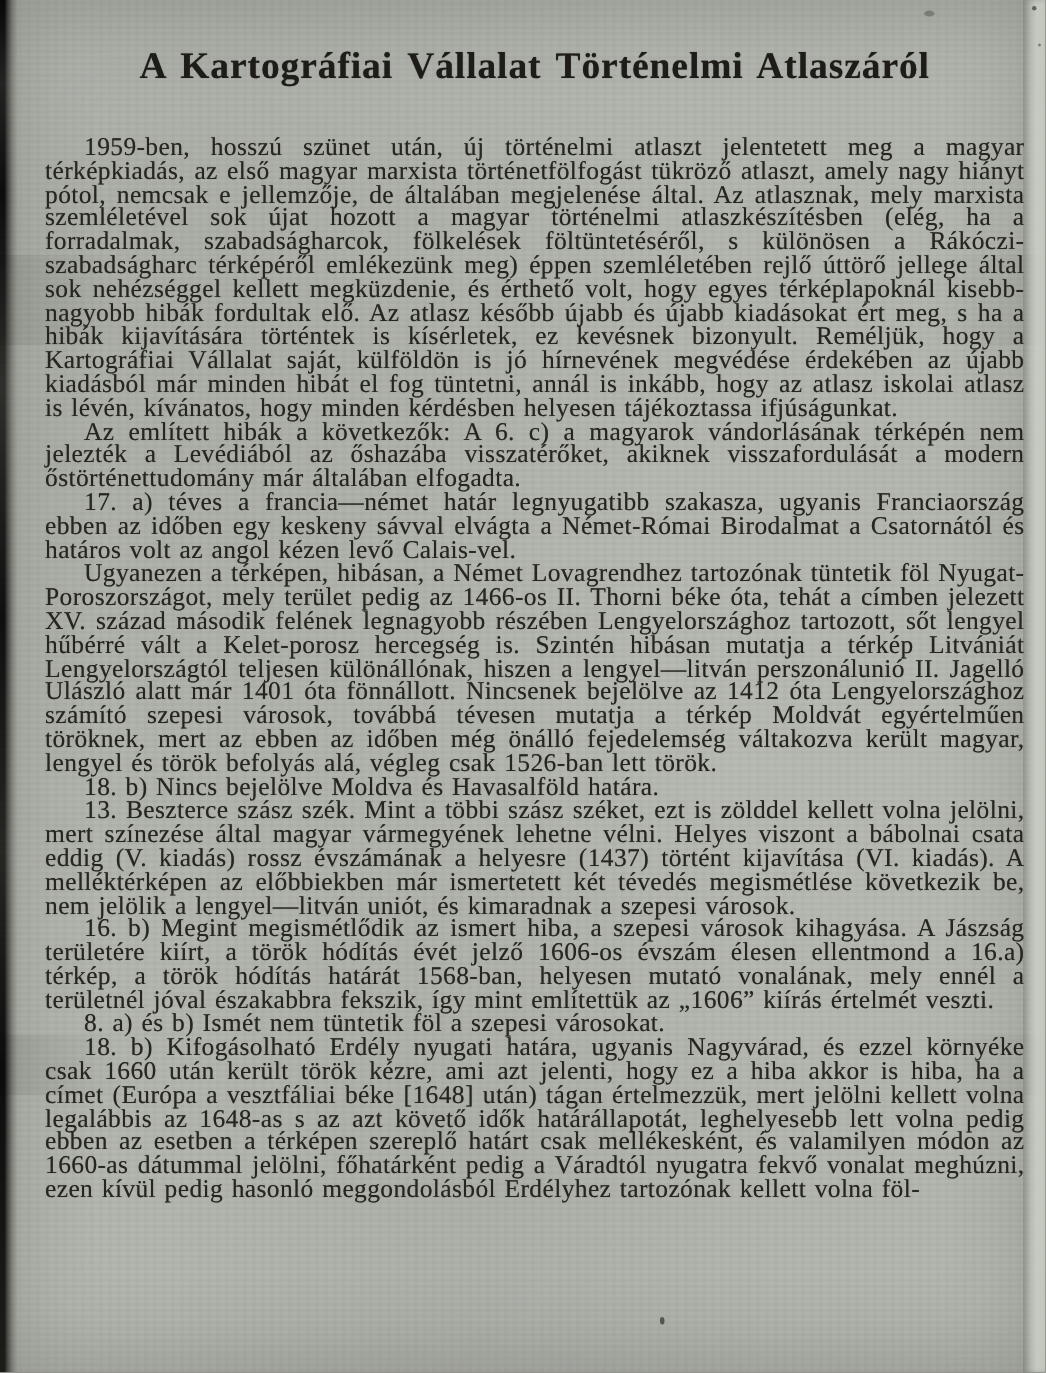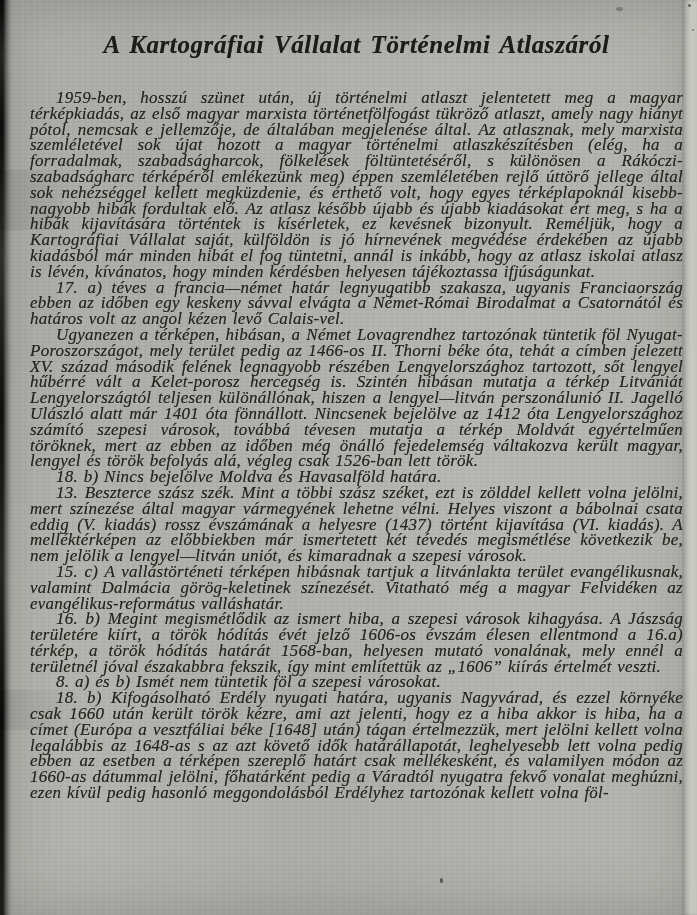--- a/index.html
+++ b/index.html
@@ -39,21 +39,20 @@
     right: 0; top: 0;
     width: 15px; height: 100%;
     background: linear-gradient(90deg, transparent 0, rgba(202,205,196,0.35) 25%, rgba(206,209,200,0.85) 60%, #c3c6bd 100%);
     box-shadow: inset 2px 0 3px rgba(70,72,66,0.25);
   }
   .content {
     position: absolute;
     left: 30px;
     right: 14px;
     top: 0;
-    font-style: italic;
   }
   .title {
     margin: 31px 0 0 0;
     text-align: center;
     font-size: 25px;
     font-weight: bold;
     letter-spacing: 0.6px;
     word-spacing: 3px;
     color: #1d1c18;
     text-shadow: 0 0 0.6px rgba(29,28,24,0.6);
@@ -93,25 +92,25 @@
 <div class="page">
 
   <div class="streak t1"></div>
   <div class="streak t2"></div>
 
   <div class="content">
     <h1 class="title">A Kartográfiai Vállalat Történelmi Atlaszáról</h1>
 
     <div class="body-text">
       <p class="para">1959-ben, hosszú szünet után, új történelmi atlaszt jelentetett meg a magyar térképkiadás, az első magyar marxista történetfölfogást tükröző atlaszt, amely nagy hiányt pótol, nemcsak e jellemzője, de általában megjelenése által. Az atlasznak, mely marxista szemléletével sok újat hozott a magyar történelmi atlaszkészítésben (elég, ha a forradalmak, szabadságharcok, fölkelések föltüntetéséről, s különösen a Rákóczi-szabadságharc térképéről emlékezünk meg) éppen szemléletében rejlő úttörő jellege által sok nehézséggel kellett megküzdenie, és érthető volt, hogy egyes térképlapoknál kisebb-nagyobb hibák fordultak elő. Az atlasz később újabb és újabb kiadásokat ért meg, s ha a hibák kijavítására történtek is kísérletek, ez kevésnek bizonyult. Reméljük, hogy a Kartográfiai Vállalat saját, külföldön is jó hírnevének megvédése érdekében az újabb kiadásból már minden hibát el fog tüntetni, annál is inkább, hogy az atlasz iskolai atlasz is lévén, kívánatos, hogy minden kérdésben helyesen tájékoztassa ifjúságunkat.</p>
+      <p class="para">Az említett hibák a következők: A 6. c) a magyarok vándorlásának térképén nem jelezték a Levédiából az őshazába visszatérőket, akiknek visszafordulását a modern őstörténettudomány már általában elfogadta.</p>
       <p class="para">17. a) téves a francia—német határ legnyugatibb szakasza, ugyanis Franciaország ebben az időben egy keskeny sávval elvágta a Német-Római Birodalmat a Csatornától és határos volt az angol kézen levő Calais-vel.</p>
       <p class="para">Ugyanezen a térképen, hibásan, a Német Lovagrendhez tartozónak tüntetik föl Nyugat-Poroszországot, mely terület pedig az 1466-os II. Thorni béke óta, tehát a címben jelezett XV. század második felének legnagyobb részében Lengyelországhoz tartozott, sőt lengyel hűbérré vált a Kelet-porosz hercegség is. Szintén hibásan mutatja a térkép Litvániát Lengyelországtól teljesen különállónak, hiszen a lengyel—litván perszonálunió II. Jagelló Ulászló alatt már 1401 óta fönnállott. Nincsenek bejelölve az 1412 óta Lengyelországhoz számító szepesi városok, továbbá tévesen mutatja a térkép Moldvát egyértelműen töröknek, mert az ebben az időben még önálló fejedelemség váltakozva került magyar, lengyel és török befolyás alá, végleg csak 1526-ban lett török.</p>
       <p class="para">18. b) Nincs bejelölve Moldva és Havasalföld határa.</p>
       <p class="para">13. Beszterce szász szék. Mint a többi szász széket, ezt is zölddel kellett volna jelölni, mert színezése által magyar vármegyének lehetne vélni. Helyes viszont a bábolnai csata eddig (V. kiadás) rossz évszámának a helyesre (1437) történt kijavítása (VI. kiadás). A melléktérképen az előbbiekben már ismertetett két tévedés megismétlése következik be, nem jelölik a lengyel—litván uniót, és kimaradnak a szepesi városok.</p>
-      <p class="para">15. c) A vallástörténeti térképen hibásnak tartjuk a litvánlakta terület evangélikusnak, valamint Dalmácia görög-keletinek színezését. Vitatható még a magyar Felvidéken az evangélikus-református valláshatár.</p>
       <p class="para">16. b) Megint megismétlődik az ismert hiba, a szepesi városok kihagyása. A Jászság területére kiírt, a török hódítás évét jelző 1606-os évszám élesen ellentmond a 16.a) térkép, a török hódítás határát 1568-ban, helyesen mutató vonalának, mely ennél a területnél jóval északabbra fekszik, így mint említettük az „1606” kiírás értelmét veszti.</p>
       <p class="para">8. a) és b) Ismét nem tüntetik föl a szepesi városokat.</p>
       <p class="para">18. b) Kifogásolható Erdély nyugati határa, ugyanis Nagyvárad, és ezzel környéke csak 1660 után került török kézre, ami azt jelenti, hogy ez a hiba akkor is hiba, ha a címet (Európa a vesztfáliai béke [1648] után) tágan értelmezzük, mert jelölni kellett volna legalábbis az 1648-as s az azt követő idők határállapotát, leghelyesebb lett volna pedig ebben az esetben a térképen szereplő határt csak mellékesként, és valamilyen módon az 1660-as dátummal jelölni, főhatárként pedig a Váradtól nyugatra fekvő vonalat meghúzni, ezen kívül pedig hasonló meggondolásból Erdélyhez tartozónak kellett volna föl-</p>
     </div>
   </div>
 
   <div class="edge-left"></div>
   <div class="edge-right"></div>
 
   <div class="speck s1"></div>

